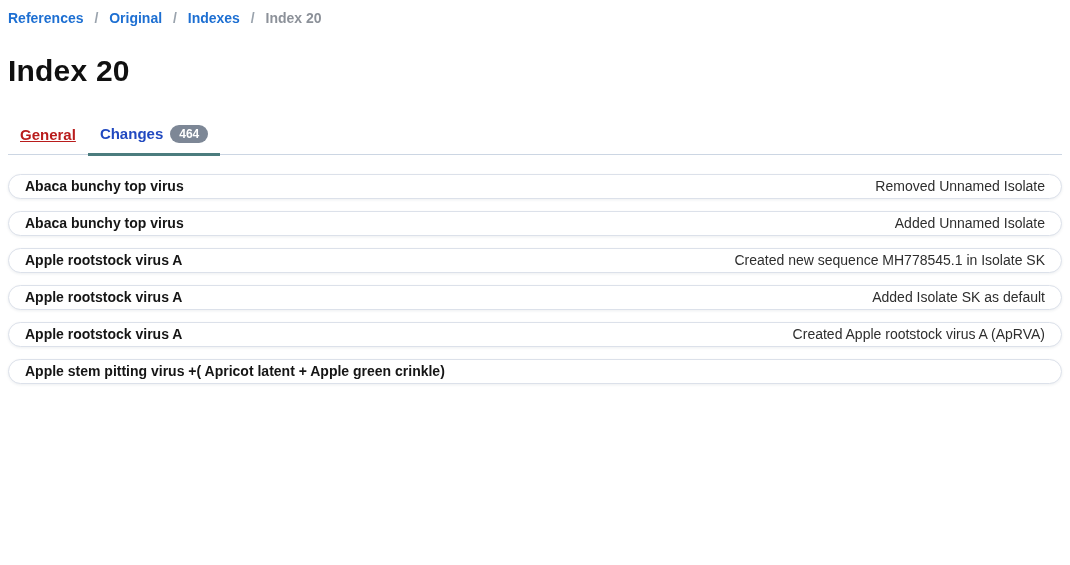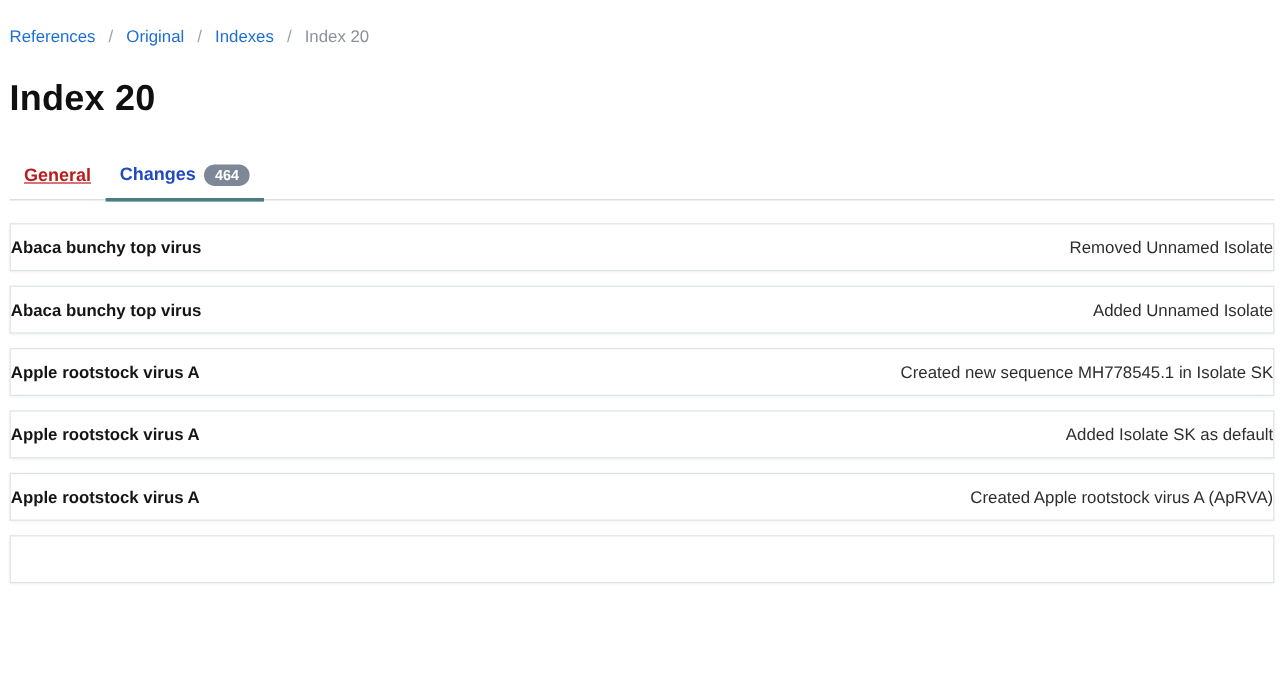--- a/index.html
+++ b/index.html
@@ -7,23 +7,24 @@
     width: 1070px; height: 565px;
     background: #ffffff;
     font-family: "Liberation Sans", sans-serif;
     color: #2b2b2b;
     overflow: hidden;
   }
   .page { padding: 0 8px; }
 
   
   .breadcrumb {
-    padding-top: 22px;
+    padding-top: 10px;
     font-size: 14px;
     line-height: 1.2;
+    font-weight: bold;
   }
   .breadcrumb a {
     color: #1d6fd2;
     text-decoration: none;
     cursor: pointer;
   }
   .breadcrumb .sep {
     color: #9aa3ad;
     margin: 0 7px;
   }
@@ -78,28 +79,28 @@
   }
 
   
   .rows {
     margin-top: 19px;
     display: flex;
     flex-direction: column;
     gap: 12px;
   }
   .row {
-    height: 40px;
+    height: 25px;
     background: #ffffff;
     border: 1px solid #dce1ea;
-    border-radius: 0;
+    border-radius: 16px;
     box-shadow: 0 1px 3px rgba(30, 50, 80, 0.08);
     display: flex;
     align-items: center;
-    padding: 0 0;
+    padding: 0 16px;
     font-size: 14px;
   }
   .row .otu {
     flex: 0 0 513px;
     font-weight: 700;
     color: #151515;
     white-space: nowrap;
     overflow: hidden;
   }
   .row .desc {
@@ -159,18 +160,19 @@
       <span class="otu">Apple rootstock virus A</span>
       <span class="desc">Added Isolate SK as default</span>
     </div>
 
     <div class="row">
       <span class="otu">Apple rootstock virus A</span>
       <span class="desc">Created Apple rootstock virus A (ApRVA)</span>
     </div>
 
     <div class="row">
+      <span class="otu">Apple stem pitting virus +( Apricot latent + Apple green crinkle)</span>
     </div>
 
 
   </div>
 
 </div>
 
 </body></html>

